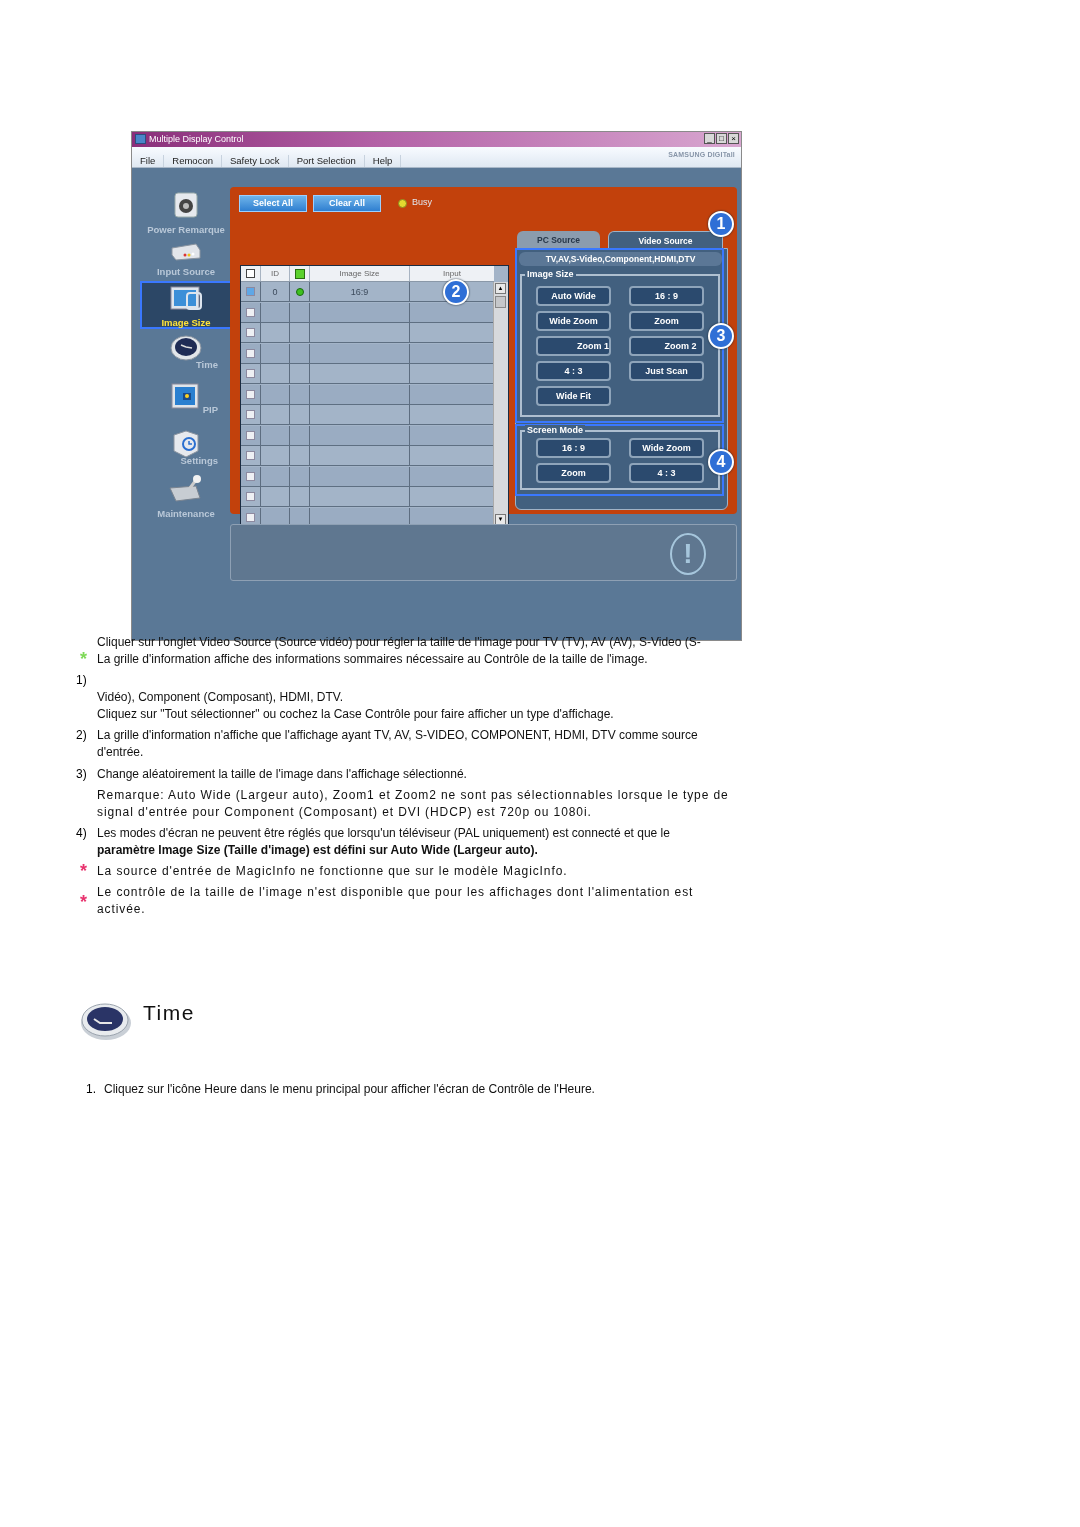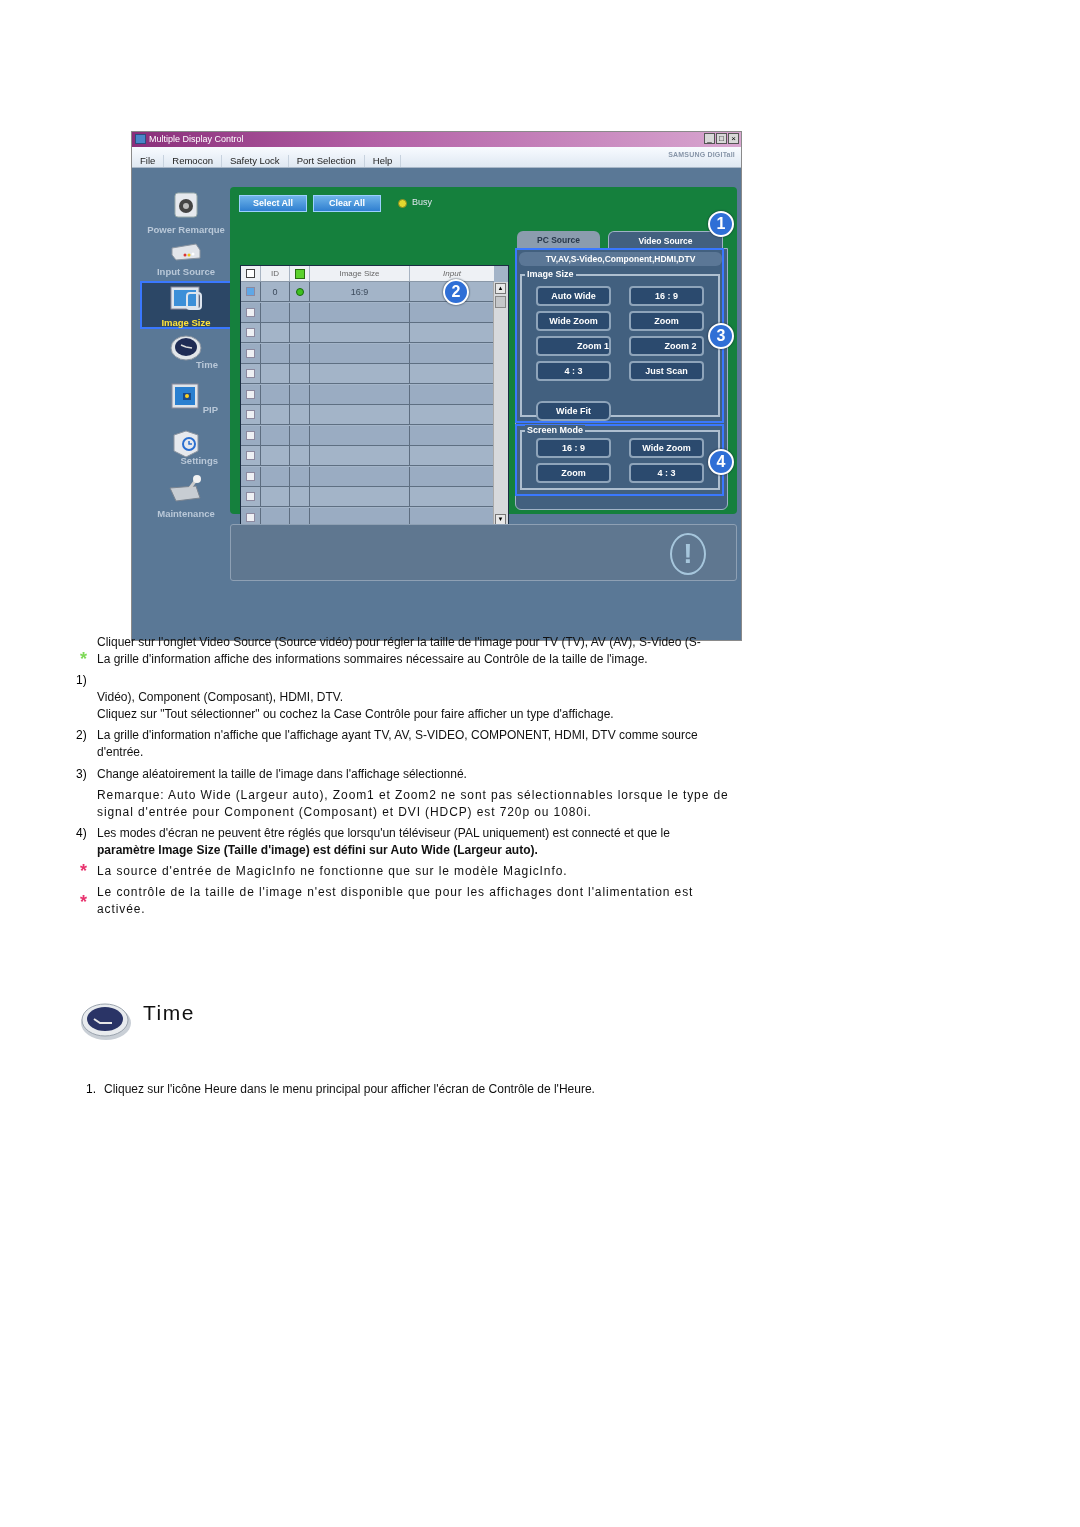--- a/index.html
+++ b/index.html
@@ -18,31 +18,31 @@
   #menubar .brand { position:absolute; right:6px; top:4px; font-size:7px; font-weight:bold; color:#8795a8; letter-spacing:0.2px; }
 
   
   .side { position:absolute; left:8px; width:92px; text-align:center; }
   .side .lbl { font-size:9.5px; color:#b9c8d8; font-weight:bold; }
   .side .ico { margin:0 auto; }
   #side-image { border:2px solid #3a78ff; background:#2c4766; box-sizing:border-box; }
   #side-image .lbl { color:#ffe33a; }
 
   
-  #mainpanel { position:absolute; left:98px; top:55px; width:507px; height:327px; background:#15803d; border-radius:4px; }
+  #mainpanel { position:absolute; left:98px; top:55px; width:507px; height:327px; background:#c2410c; border-radius:4px; }
   .topbtn { position:absolute; top:8px; height:17px; background:linear-gradient(#6fb4ea,#2f7fd0); border:1px solid #9cd0ff; color:#fff; font-size:9px; font-weight:bold; line-height:15px; text-align:center; box-sizing:border-box; }
   #busy-dot { position:absolute; left:168px; top:12px; width:9px; height:9px; border-radius:50%; background:#e3d82f; border:1px solid #8a8a20; box-sizing:border-box; }
   #busy-lbl { position:absolute; left:182px; top:10px; font-size:9px; color:#e0e6ee; }
 
   
   #grid { position:absolute; left:10px; top:43px; width:269px; height:262px; background:#a3b4c8; border:1px solid #1a2c42; box-sizing:border-box; overflow:hidden;margin-top:35px; }
   .grow { position:absolute; left:0; width:253px; height:20px; display:flex; border-bottom:1px solid #5e6f82; box-sizing:border-box; }
   .grow.alt { background:#9aacc2; }
   .grow .c { box-sizing:border-box; border-right:1px solid #5d6d80; font-size:9px; color:#3d4b5c; display:flex; align-items:center; justify-content:center; }
-  .c0 { width:20px; } .c1 { width:29px; } .c2 { width:20px; } .c3 { width:100px; } .c4 { width:84px; border-right:none !important;font-style:italic; }
+  .c0 { width:20px; } .c1 { width:29px; } .c2 { width:20px; } .c3 { width:100px; } .c4 { width:84px; border-right:none !important; }
   #ghead { top:0; height:16px; background:#eef1f5; border-bottom:1px solid #8a98a8; }
   #ghead .c { color:#666; font-size:8px; border-right:1px solid #a8b4c2; }
   .cb { width:9px; height:9px; background:#eef0f4; border:1px solid #8d8aa0; box-sizing:border-box; }
   .cb.checked { background:#5fa7e6; }
   .dot { width:8px; height:8px; border-radius:50%; background:#3ec11e; border:1px solid #1a6a10; box-sizing:border-box; }
   .hdricon { width:10px; height:10px; background:#5bd12d; border:1px solid #2a6e10; box-sizing:border-box; }
   #vscroll { position:absolute; right:0; top:16px; width:14px; bottom:0; background:#d7d9dc; border-left:1px solid #aaa; }
   .sarrow { position:absolute; left:1px; width:11px; height:11px; background:#e8e8e8; border:1px solid #777; box-sizing:border-box; font-size:6px; line-height:9px; text-align:center; }
   #vthumb { position:absolute; left:1px; top:14px; width:11px; height:12px; background:#c5c7ca; border:1px solid #888; box-sizing:border-box; }
 
@@ -302,21 +302,21 @@
       <div class="group" style="left:4px;top:25px;width:200px;height:143px;">
         <span class="grouplbl">Image Size</span>
         <div class="isbtn" style="left:14px;top:10px;">Auto Wide</div>
         <div class="isbtn" style="left:107px;top:10px;">16 : 9</div>
         <div class="isbtn" style="left:14px;top:35px;">Wide Zoom</div>
         <div class="isbtn" style="left:107px;top:35px;">Zoom</div>
         <div class="isbtn" style="left:14px;top:60px;text-align:right;">Zoom 1</div>
         <div class="isbtn" style="left:107px;top:60px;padding-left:28px;">Zoom 2</div>
         <div class="isbtn" style="left:14px;top:85px;">4 : 3</div>
         <div class="isbtn" style="left:107px;top:85px;">Just Scan</div>
-        <div class="isbtn" style="left:14px;top:125px;border-radius:6px;">Wide Fit</div>
+        <div class="isbtn" style="left:14px;top:110px;">Wide Fit</div>
       </div>
 
       <div class="sel3" style="left:-1px;top:175px;width:209px;height:72px;"></div>
       <div class="group" style="left:4px;top:181px;width:200px;height:60px;">
         <span class="grouplbl">Screen Mode</span>
         <div class="isbtn" style="left:14px;top:6px;">16 : 9</div>
         <div class="isbtn" style="left:107px;top:6px;">Wide Zoom</div>
         <div class="isbtn" style="left:14px;top:31px;">Zoom</div>
         <div class="isbtn" style="left:107px;top:31px;">4 : 3</div>
       </div>

